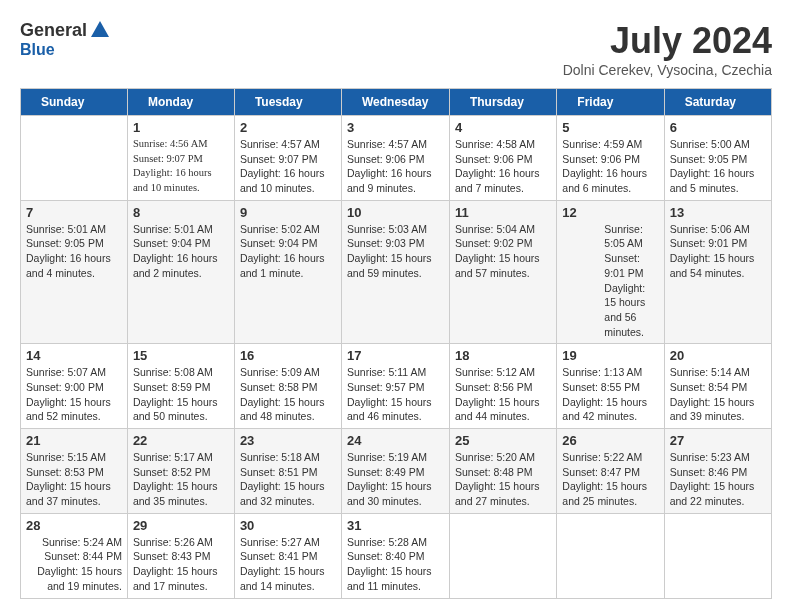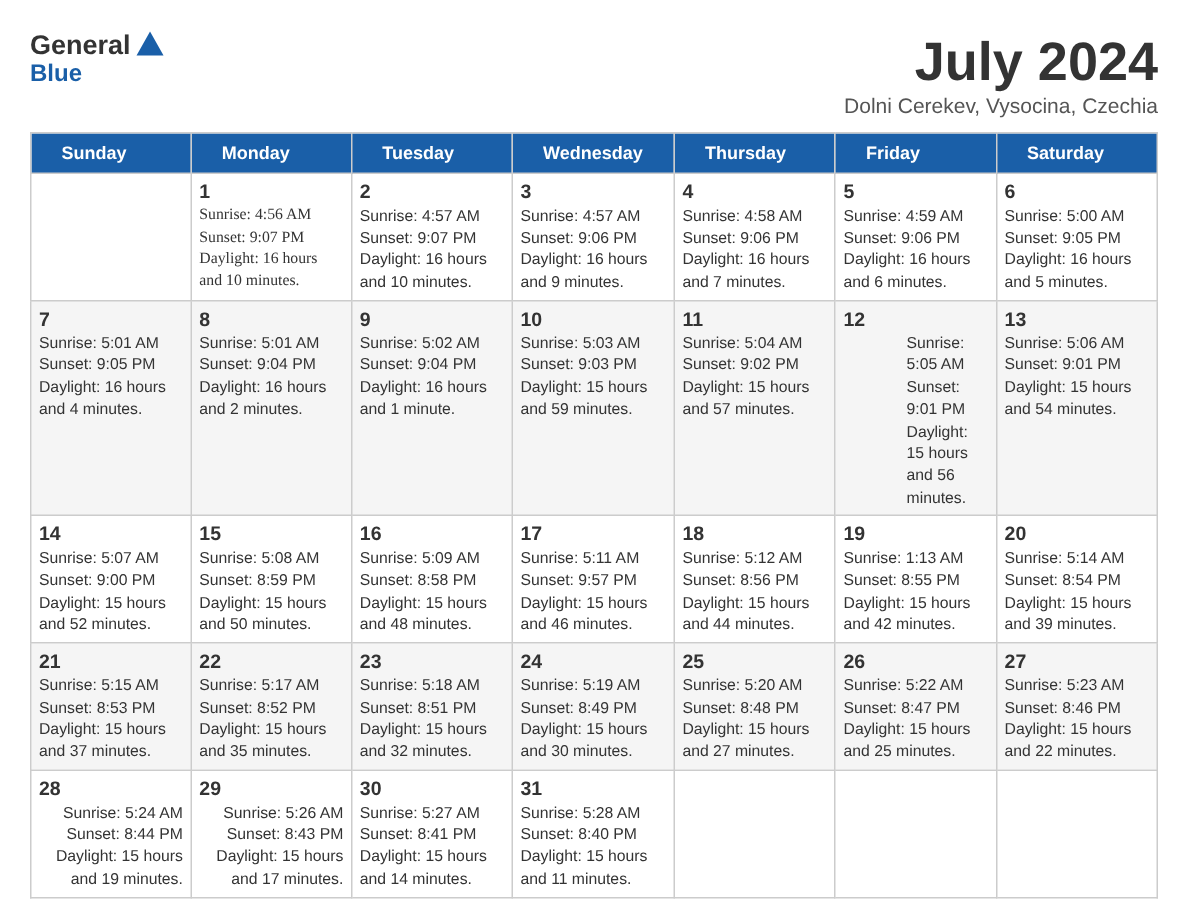--- a/index.html
+++ b/index.html
@@ -311,21 +311,21 @@
       <tr>
         <td>
           <div class="day-number">28</div>
           <div class="day-info" style="white-space: pre-line; text-align: right;">Sunrise: 5:24 AM
 Sunset: 8:44 PM
 Daylight: 15 hours
 and 19 minutes.</div>
         </td>
         <td>
           <div class="day-number">29</div>
-          <div class="day-info" style="white-space: pre-line; text-align: right;">Sunrise: 5:26 AM
+          <div class="day-info" style="white-space: pre-line;">Sunrise: 5:26 AM
 Sunset: 8:43 PM
 Daylight: 15 hours
 and 17 minutes.</div>
         </td>
         <td>
           <div class="day-number">30</div>
           <div class="day-info" style="white-space: pre-line;">Sunrise: 5:27 AM
 Sunset: 8:41 PM
 Daylight: 15 hours
 and 14 minutes.</div>

